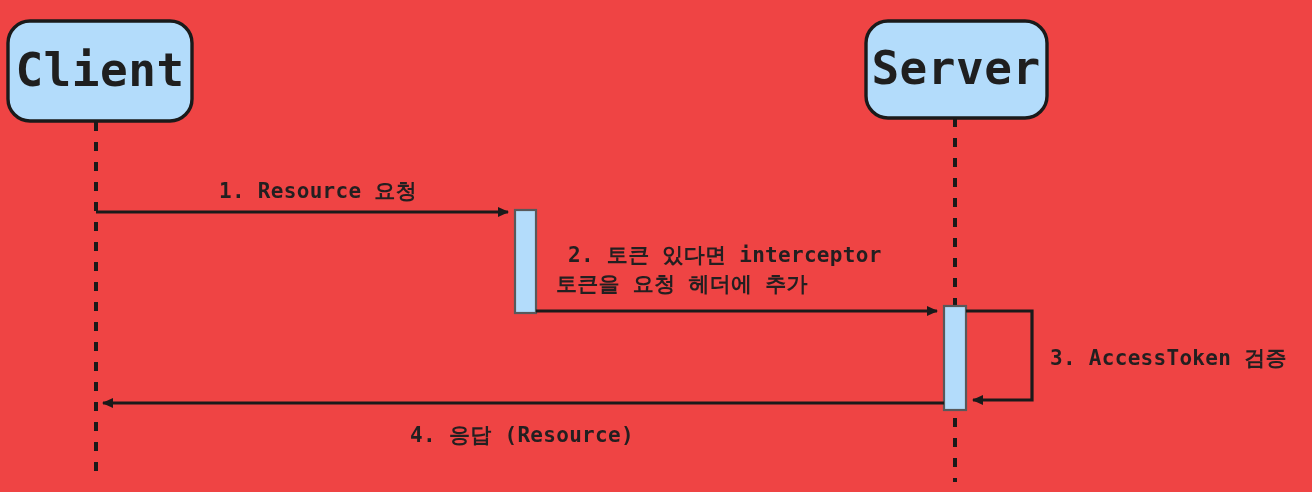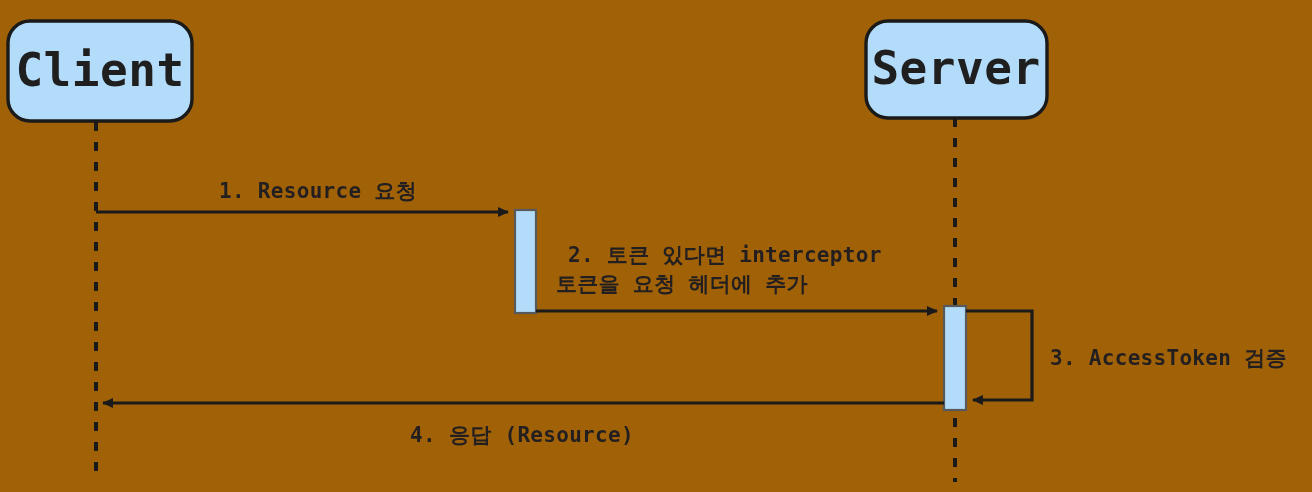--- a/index.html
+++ b/index.html
@@ -7,21 +7,21 @@
     padding: 0;
     background: #ffffff;
   }
   body {
     font-family: "DejaVu Sans Mono", "Liberation Mono", monospace;
   }
   #diagram-root {
     position: relative;
     width: 1312px;
     height: 492px;
-    background: #a16207;
+    background: #ef4444;
     overflow: hidden;
   }
   #diagram-svg {
     position: absolute;
     top: 0;
     left: 0;
     width: 1312px;
     height: 492px;
     display: block;
   }

